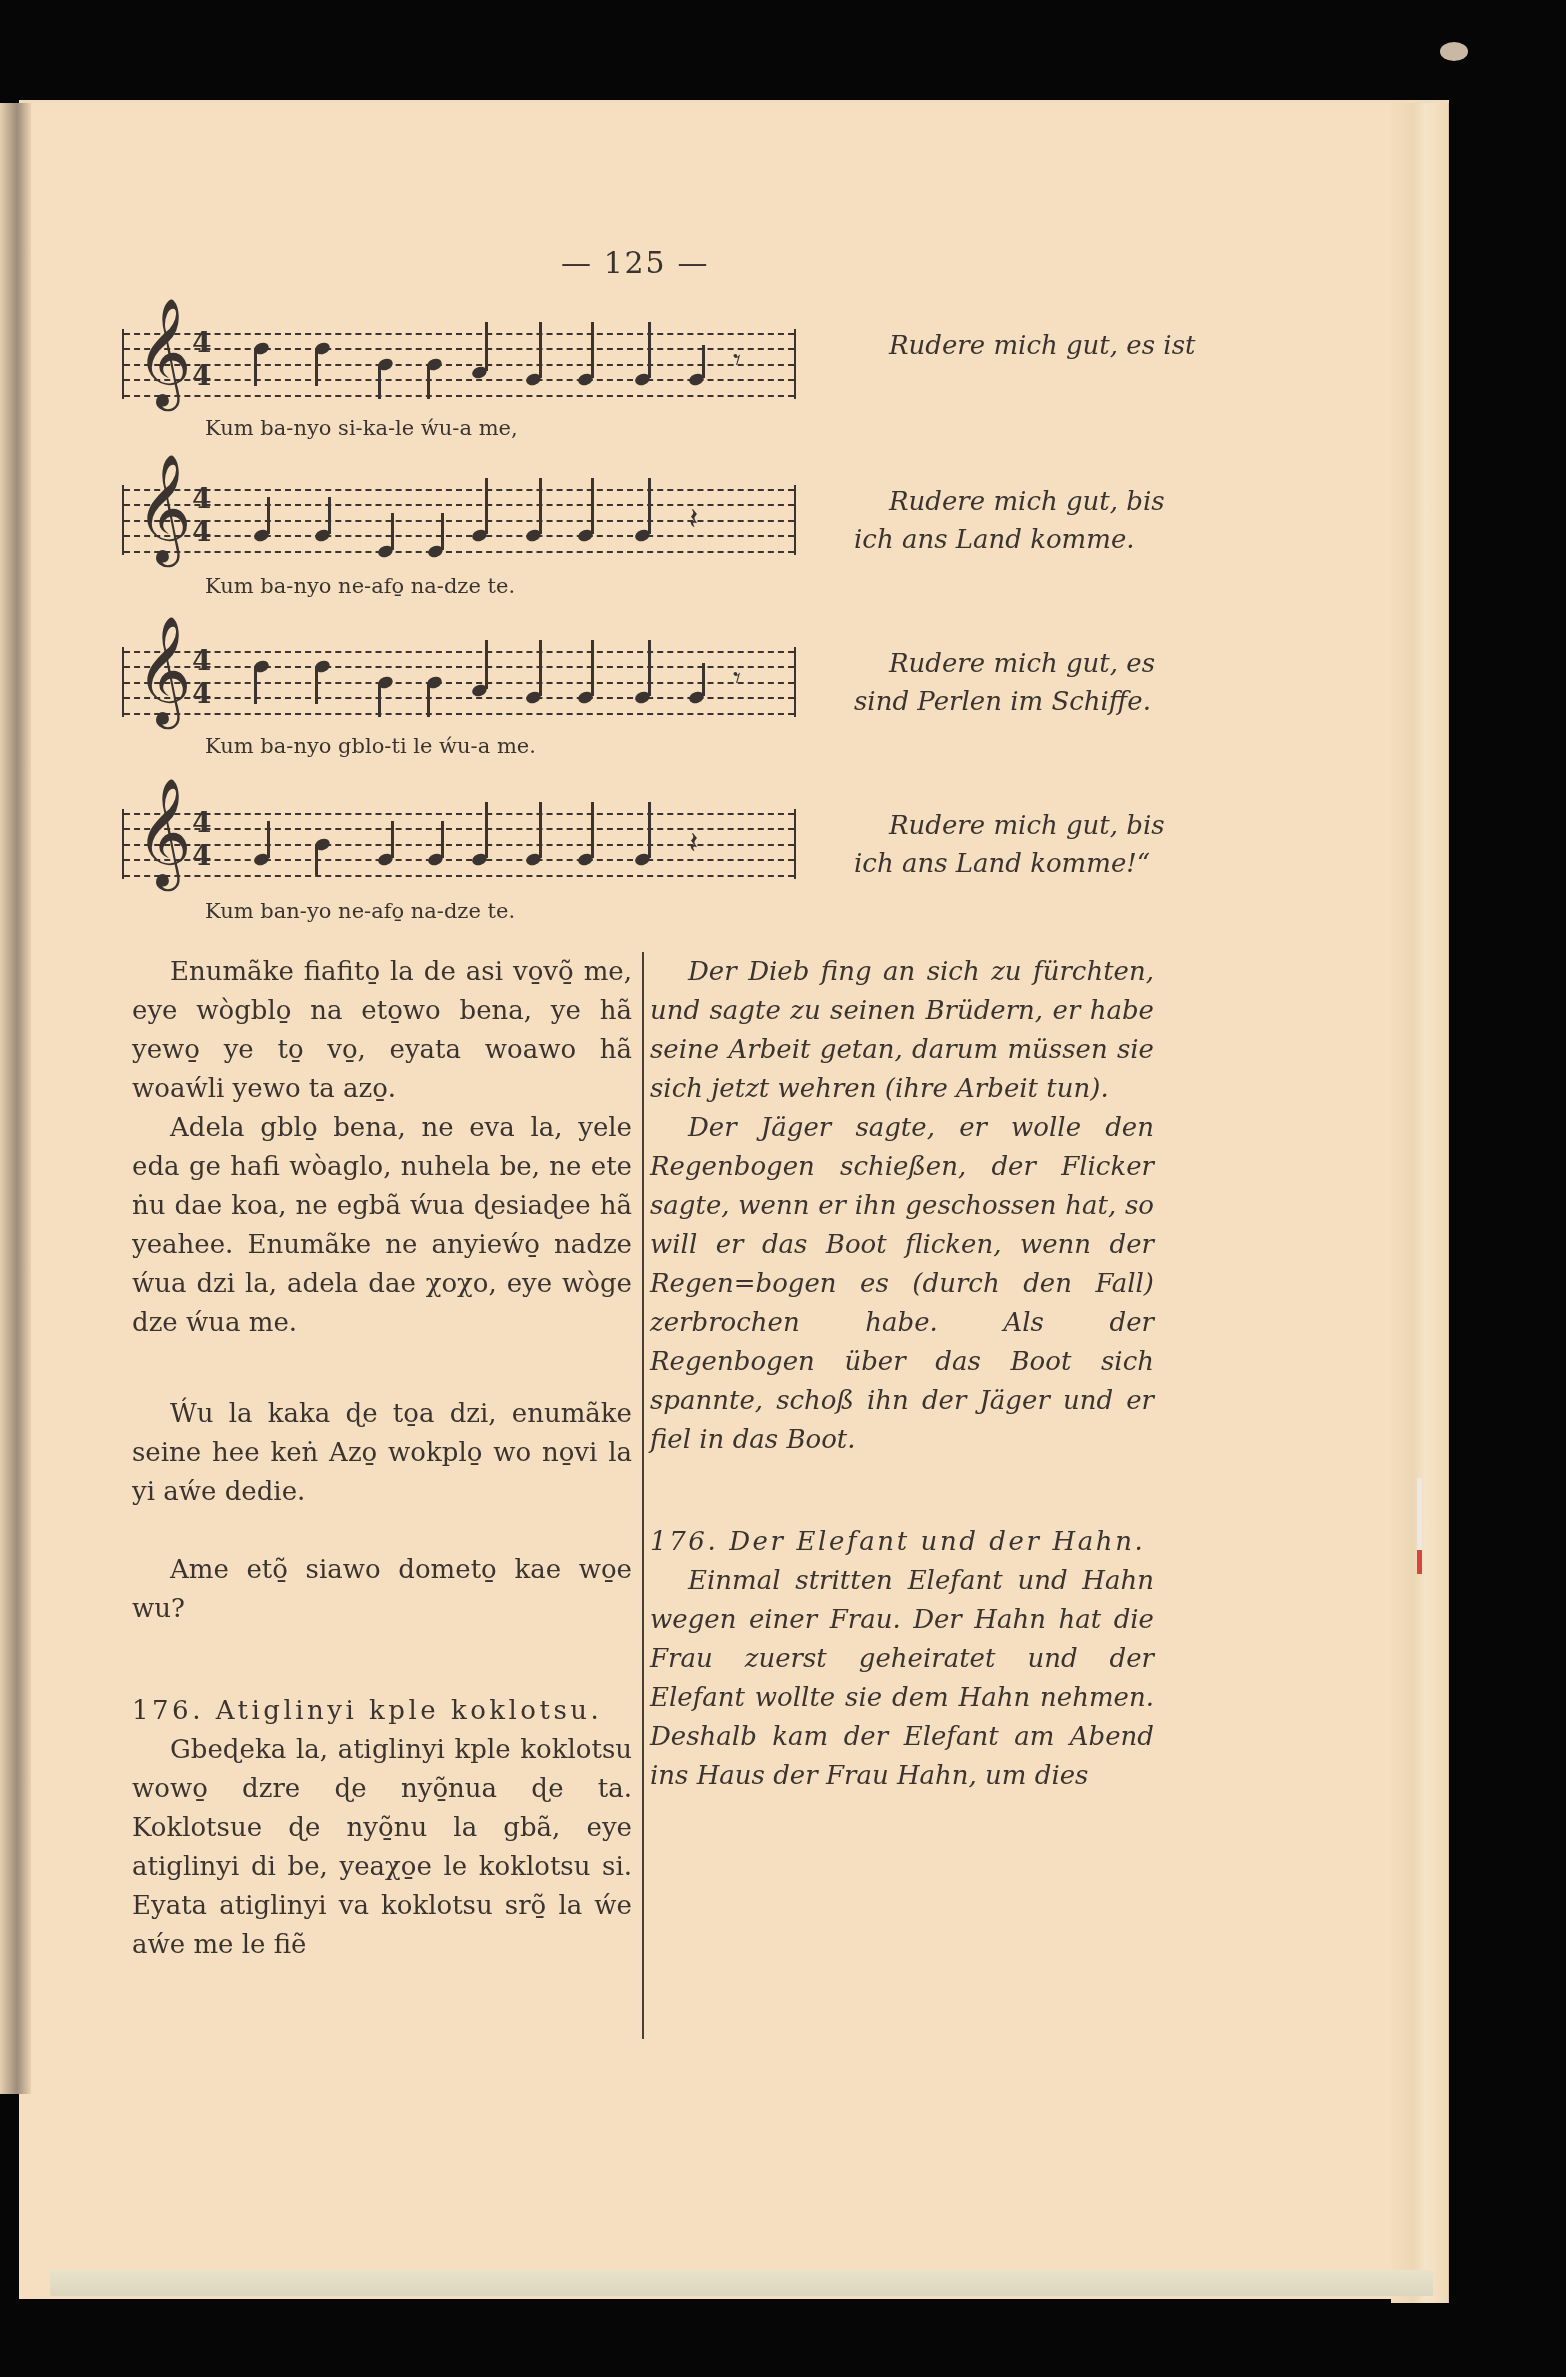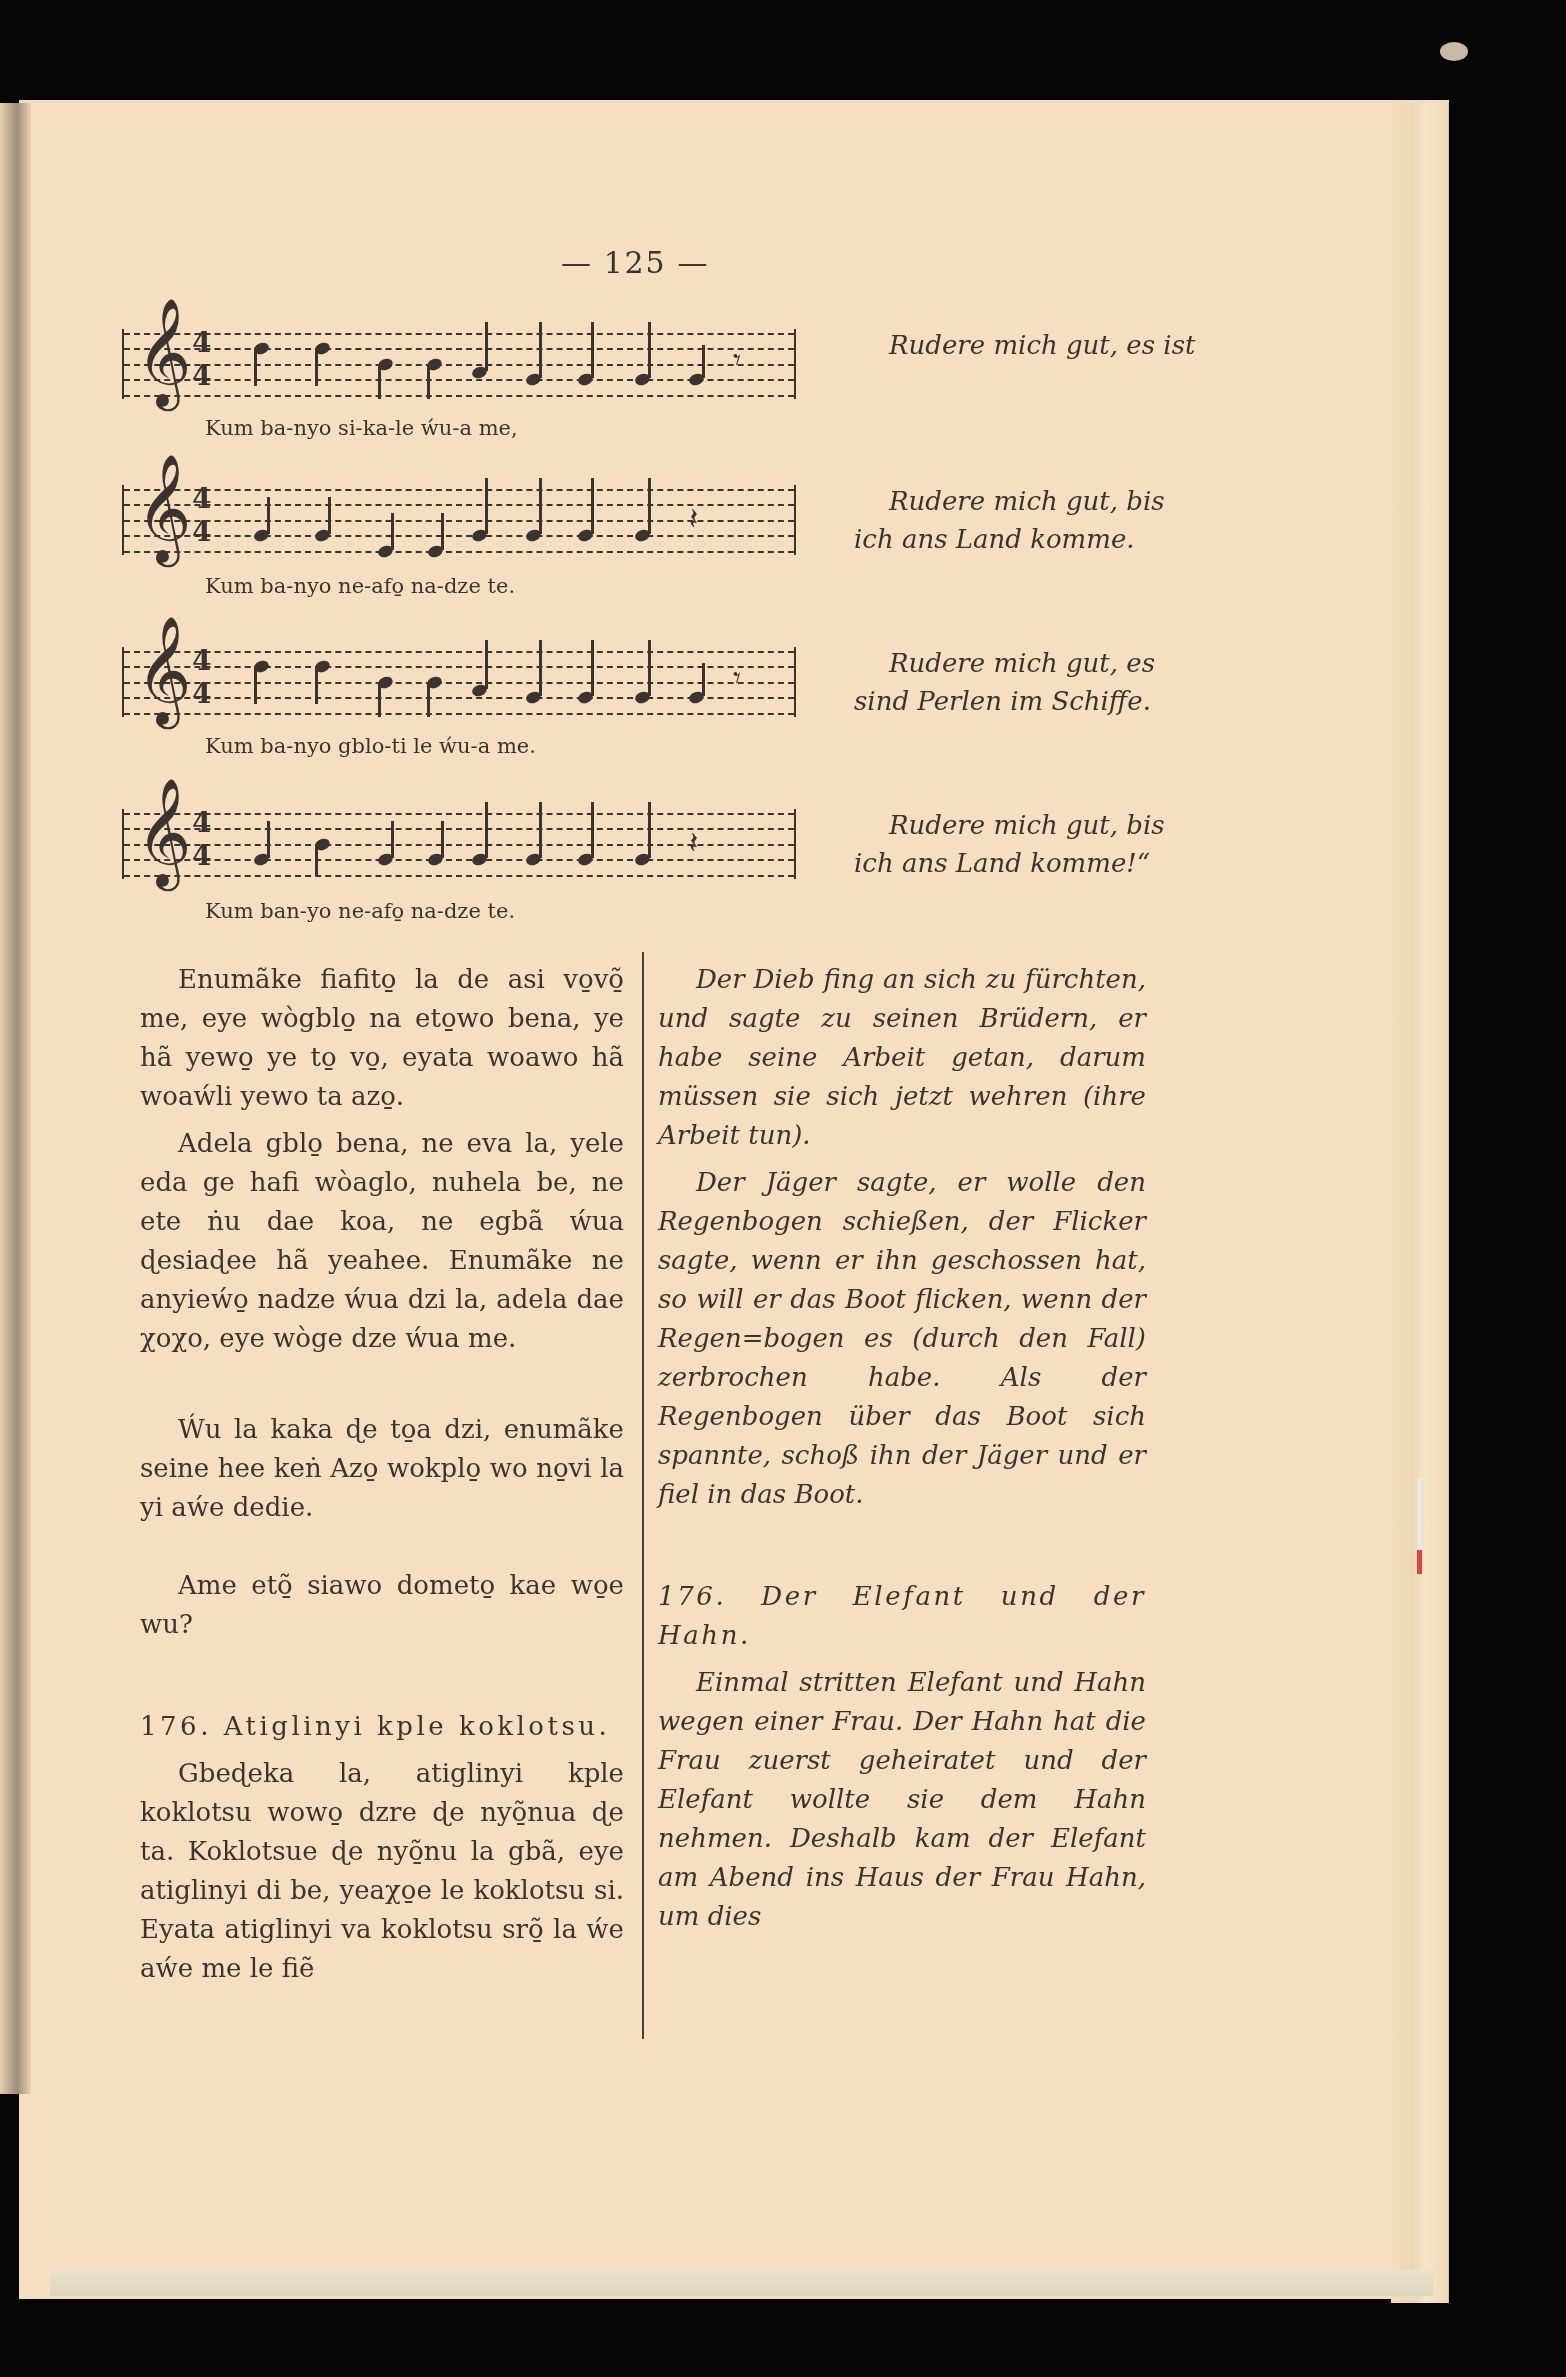--- a/index.html
+++ b/index.html
@@ -81,21 +81,21 @@
   .col {
     position:absolute; top:952px; font-size:26px; line-height:39px; color:#3a3330;
     text-align:justify;
   }
   .col-left { left:132px; width:500px; font-family:"DejaVu Serif", serif; }
   .col-right { left:650px; width:504px; font-family:"DejaVu Serif", serif; font-style:italic; }
   .col-divider {
     position:absolute; left:642px; top:952px; width:1.7px; height:1513px;
     background:#4a403a; max-height:1513px;
   }
-  .col p { margin:8px; }
+  .col p { margin:0; }
   .indent { text-indent:38px; }
   .gap-a { margin-top:52px !important; }
   .gap-b { margin-top:39px !important; }
   .heading { letter-spacing:3.5px; margin-top:63px !important; }
   .right-heading { letter-spacing:2.6px; }
 </style>
 </head>
 <body>
 
 <div class="page-top-edge"></div>

